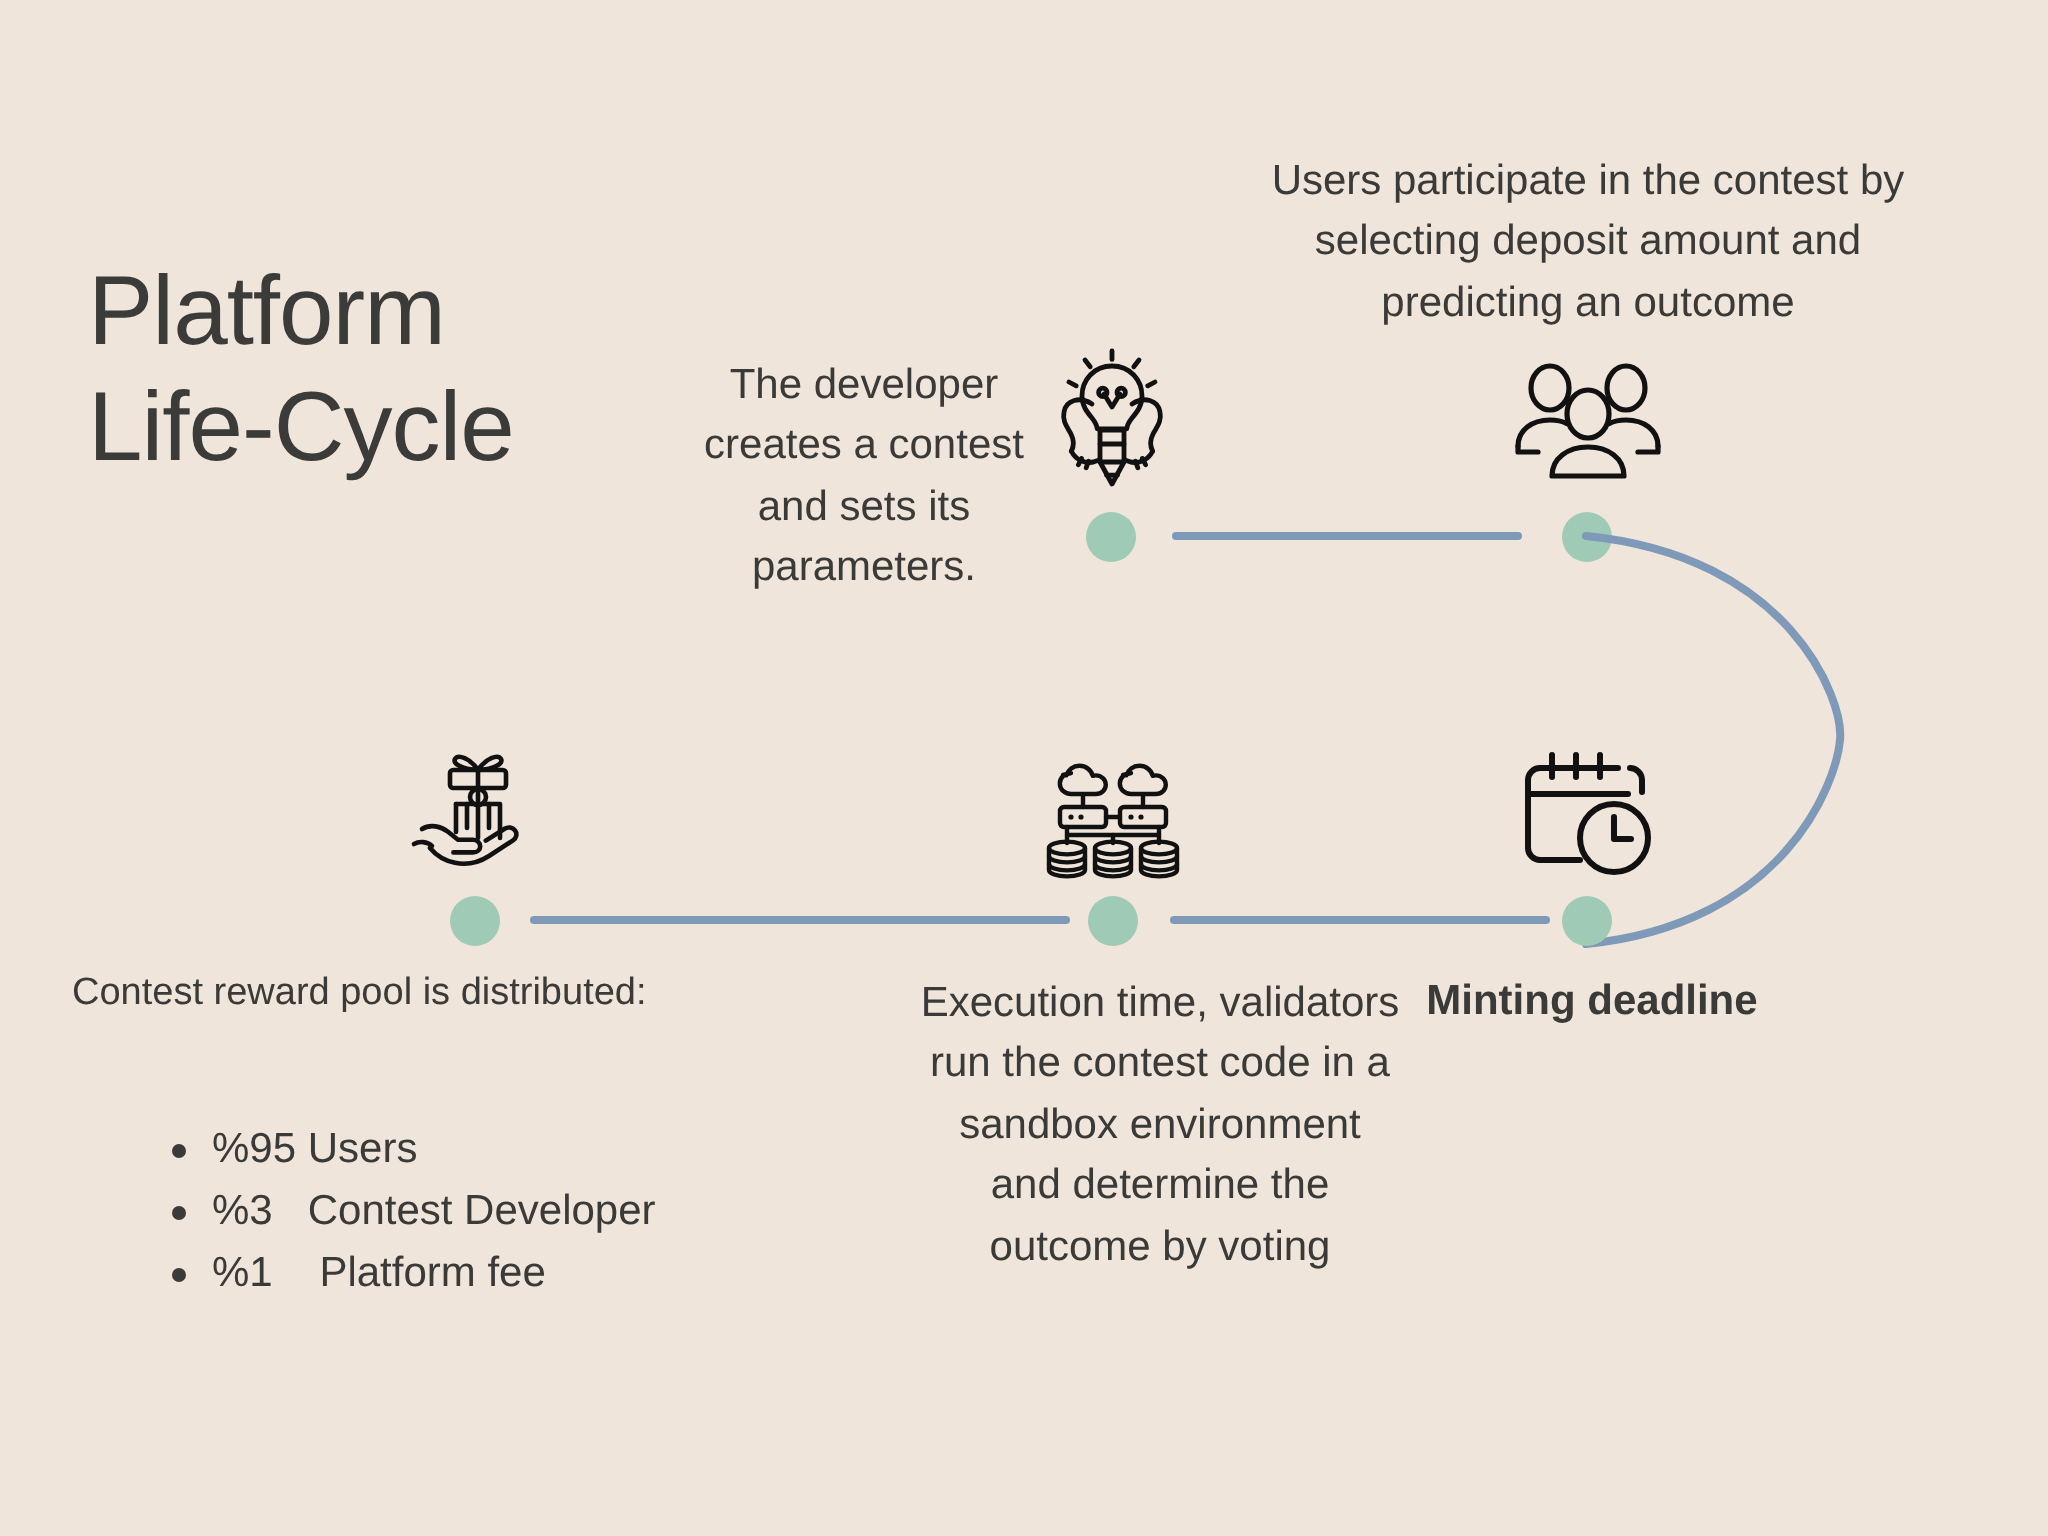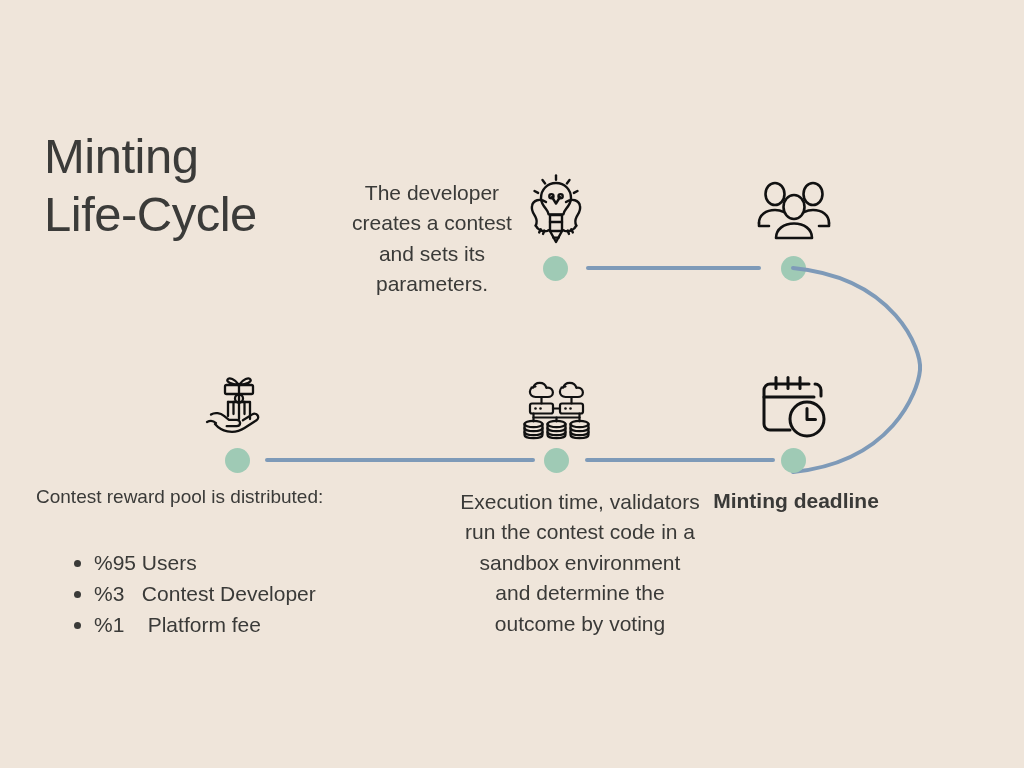--- a/index.html
+++ b/index.html
@@ -79,21 +79,21 @@
     top: 484px;
     width: 330px;
     font-size: 19px;
     line-height: 1.42;
     text-align: left;
   }
   .reward-list {
     position: absolute;
     left: 62px;
     top: 544px;
-    margin: 4px;
+    margin: 16px;
     padding: 0 0 0 28px;
     list-style: none;
     font-size: 21px;
     line-height: 1.47;
   }
   .reward-list li {
     position: relative;
     white-space: pre;
   }
   .reward-list li::before {
@@ -105,21 +105,21 @@
     height: 7px;
     border-radius: 50%;
     background: #3a3a38;
   }
 </style>
 </head>
 <body>
 
 <div id="canvas">
 
-  <div class="title">Minting
+  <div class="title">Platform
 Life-Cycle</div>
 
   <div class="rail" style="left:586px; top:266px; width:175px;"></div>
 
   <div class="node-dot" style="left:543px; top:256px;"></div>
 
   <div class="node-dot" style="left:781px; top:256px;"></div>
 
   <svg class="curve" viewBox="0 0 200 260">
     <path d="M 33 28 C 135 38, 162 110, 160 130 C 158 152, 132 222, 33 232" fill="none" stroke="#7e9ab8" stroke-width="4" stroke-linecap="round"></path>
@@ -272,20 +272,21 @@
 
         <path d="M8 42.5 c4-2.6 9.5-1.4 13 1.4 l5 4 h7.5 c2.2 0 3.6 1.6 3.6 3.2 0 1.7-1.4 3.1-3.6 3.1 h-9.8"></path>
         <path d="M12 52 c3 3.6 7.5 6.4 12.5 7.4 6 1.2 12-0.2 17-3.4 l12-7.8 c1.8-1.2 2.2-3.4 1-5 -1.2-1.6-3.5-1.9-5.2-0.8 l-9.4 5.9"></path>
         <path d="M4 50 c2.8-1.6 6.6-1.2 9 1"></path>
       </g>
     </svg>
   </div>
 
   <div class="txt center" style="left:338px; top:178px; width:188px;">The developer creates a contest and sets its parameters.</div>
 
+  <div class="txt center" style="left:624px; top:76px; width:340px;">Users participate in the contest by selecting deposit amount and predicting an outcome</div>
 
   <div class="txt center" style="left:688px; top:486px; width:216px;font-weight:bold;">Minting deadline</div>
 
   <div class="txt center" style="left:432px; top:487px; width:240px;margin-left:28px;">Execution time, validators run the contest code in a sandbox environment and determine the outcome by voting</div>
 
   <div class="reward-head"> Contest reward pool is distributed:</div>
 
   <ul class="reward-list">
     <li>%95 Users</li>
     <li>%3   Contest Developer</li>

